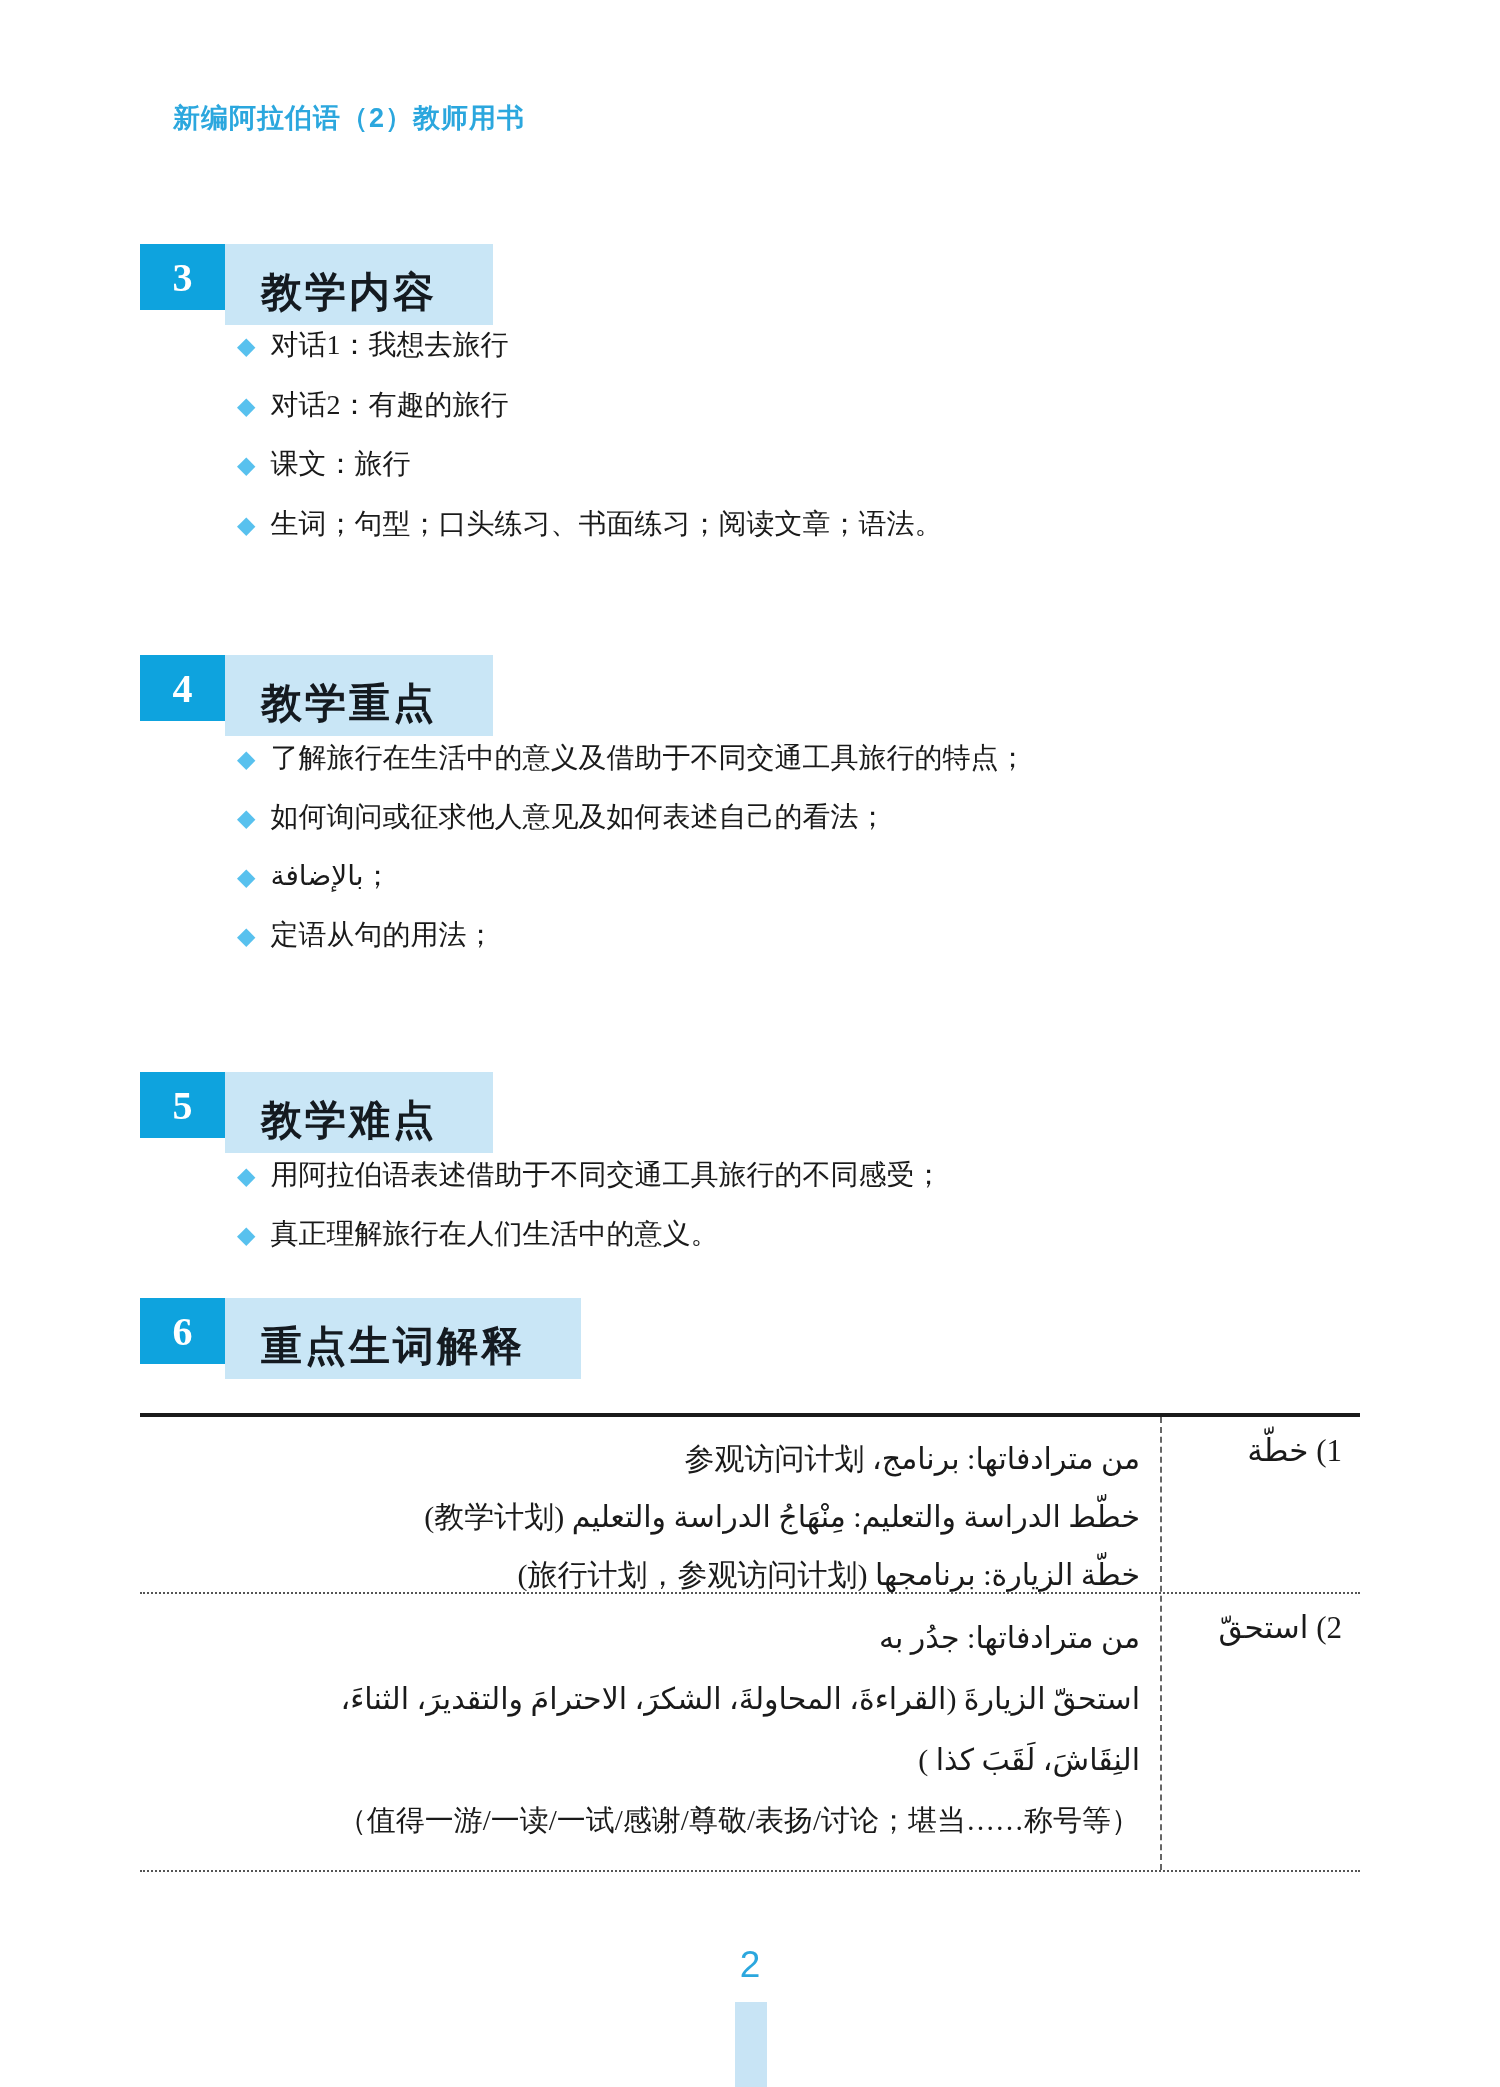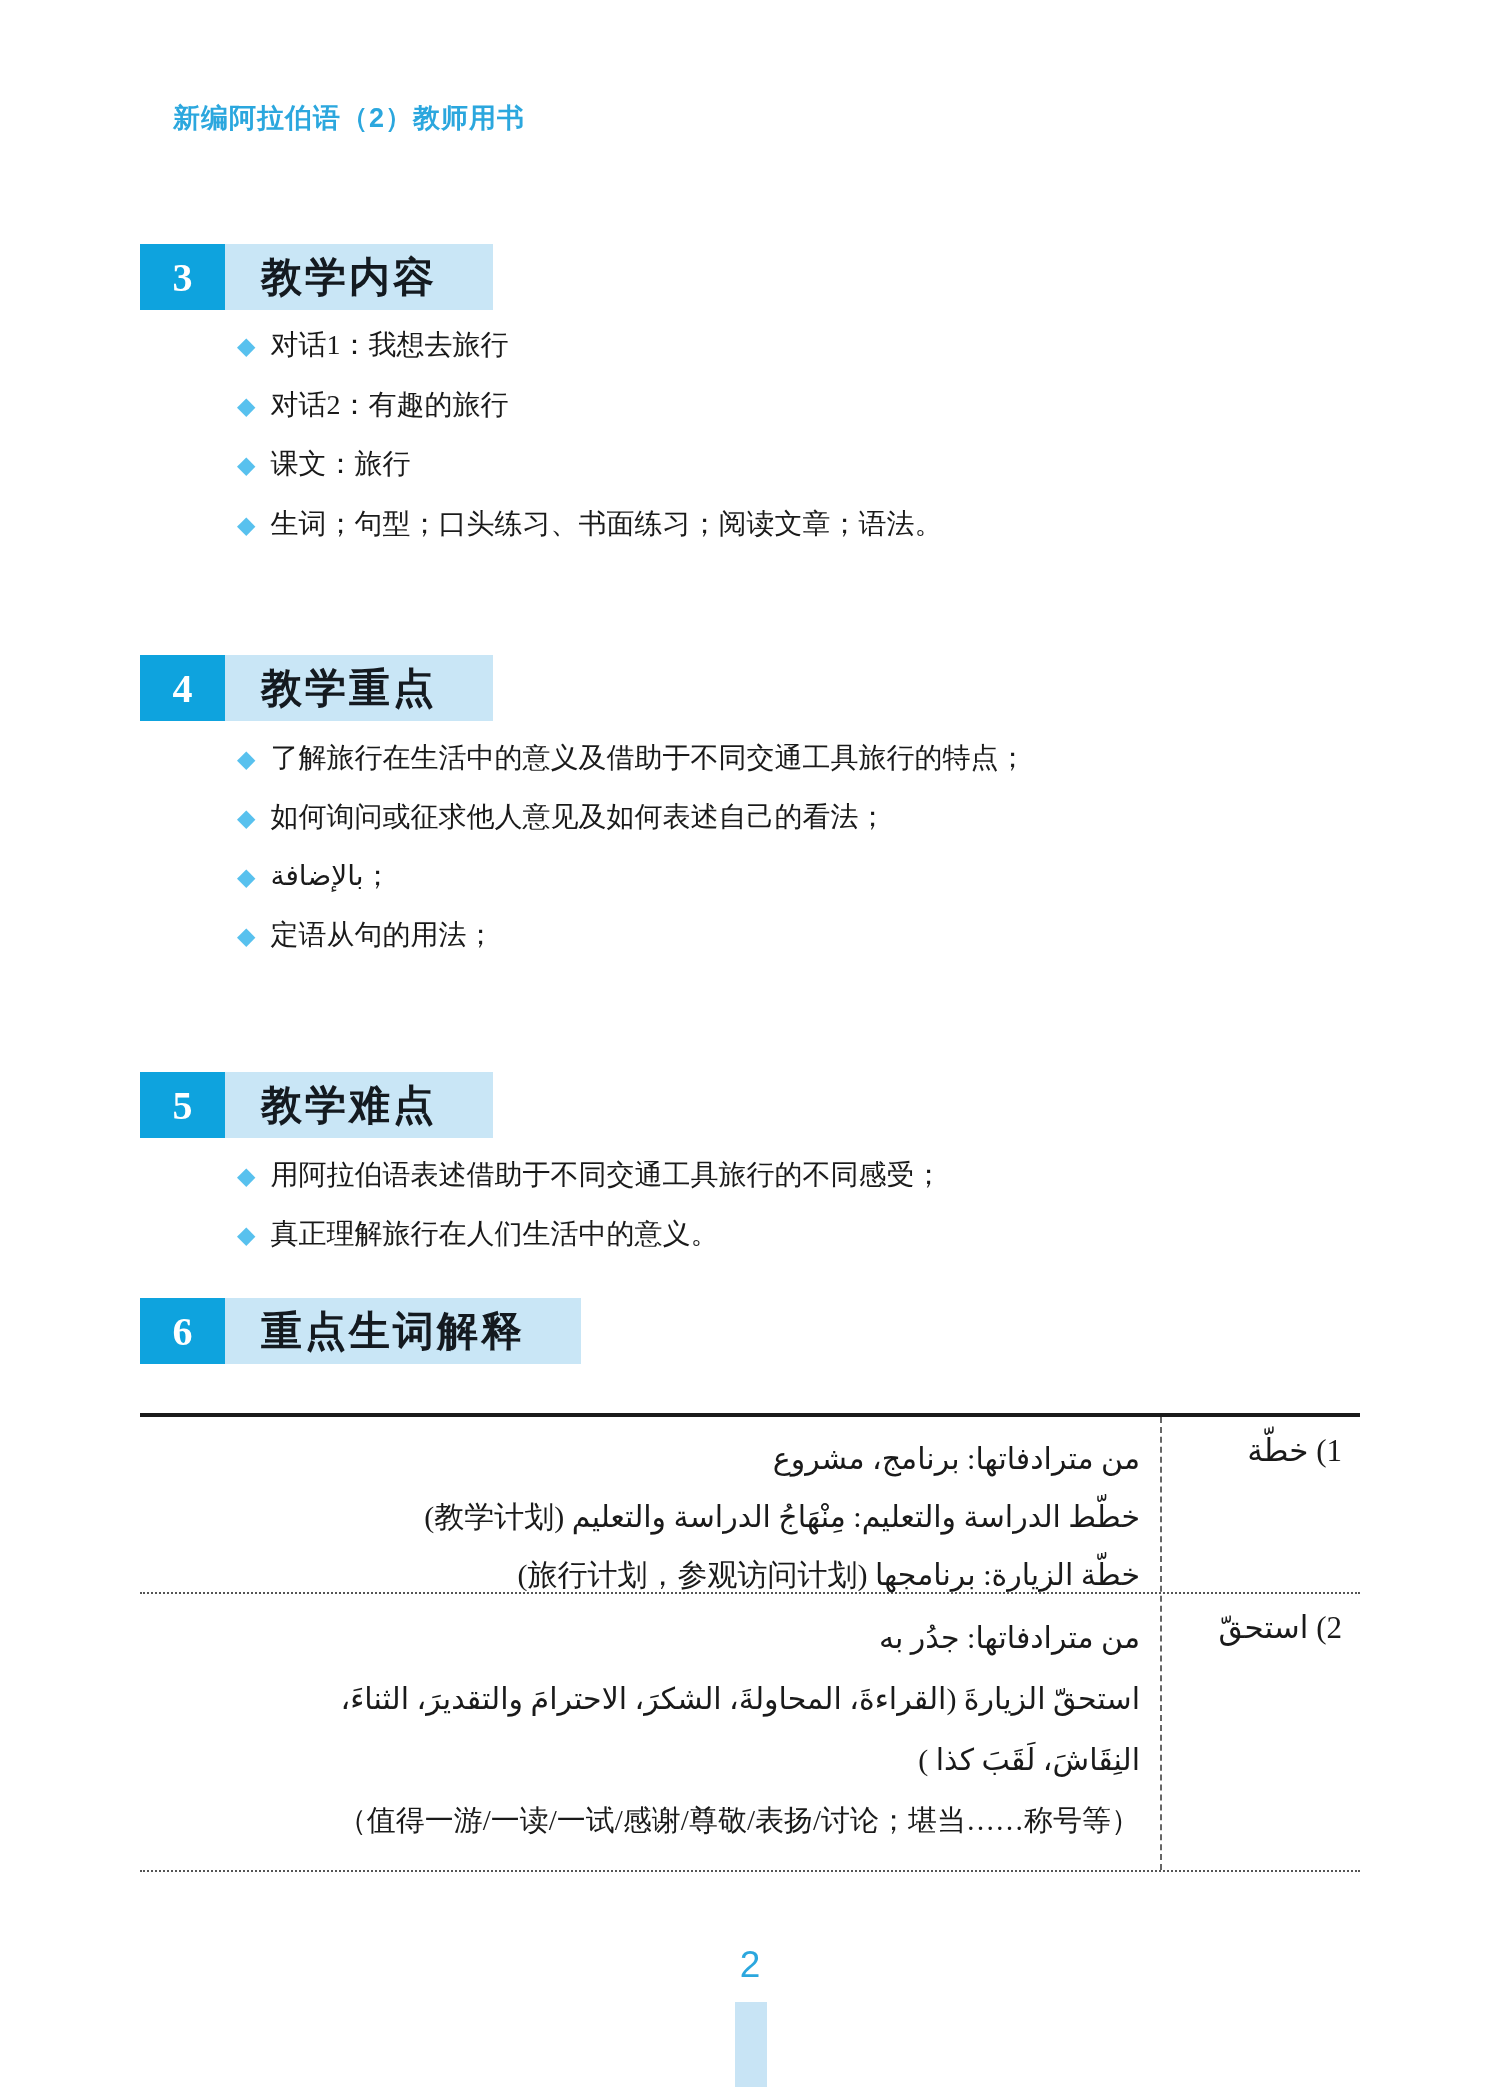--- a/index.html
+++ b/index.html
@@ -35,21 +35,21 @@
     color:#ffffff;
     font-size:40px;
     font-weight:bold;
     display:flex; align-items:center; justify-content:center;
     font-family:"Liberation Serif","DejaVu Serif",serif;
   }
   .sec-title{
     background:#C9E6F6;
     height:66px;
     line-height:66px;
-    padding:0 56px 0 36px;
+    padding:15px 56px 0 36px;
     font-size:41px;
     font-weight:bold;
     letter-spacing:3px;
     color:#141a20;
     white-space:nowrap;
     font-family:"Liberation Serif","DejaVu Serif",serif;
   }
   
   .bullets{
     position:absolute;
@@ -178,21 +178,21 @@
   <div class="sec-head" style="top:1298px">
     <div class="sec-num">6</div>
     <div class="sec-title">重点生词解释</div>
   </div>
 
   <div class="vtable">
     <div class="vcolsep"></div>
 
     <div class="vrow vrow-1">
       <div class="vcell-def">
-        <div class="vline">من مترادفاتها: برنامج، مشروع</div>
+        <div class="vline">من مترادفاتها: برنامج، 参观访问计划</div>
         <div class="vline">خطّط الدراسة والتعليم: مِنْهَاجُ الدراسة والتعليم (教学计划)</div>
         <div class="vline">خطّة الزيارة: برنامجها (旅行计划，参观访问计划)</div>
       </div>
       <div class="vcell-term">1) خطّة</div>
     </div>
 
     <div class="vrow vrow-2">
       <div class="vcell-def">
         <div class="vline">من مترادفاتها: جدُر به</div>
         <div class="vline">استحقّ الزيارةَ (القراءةَ، المحاولةَ، الشكرَ، الاحترامَ والتقديرَ، الثناءَ،</div>

